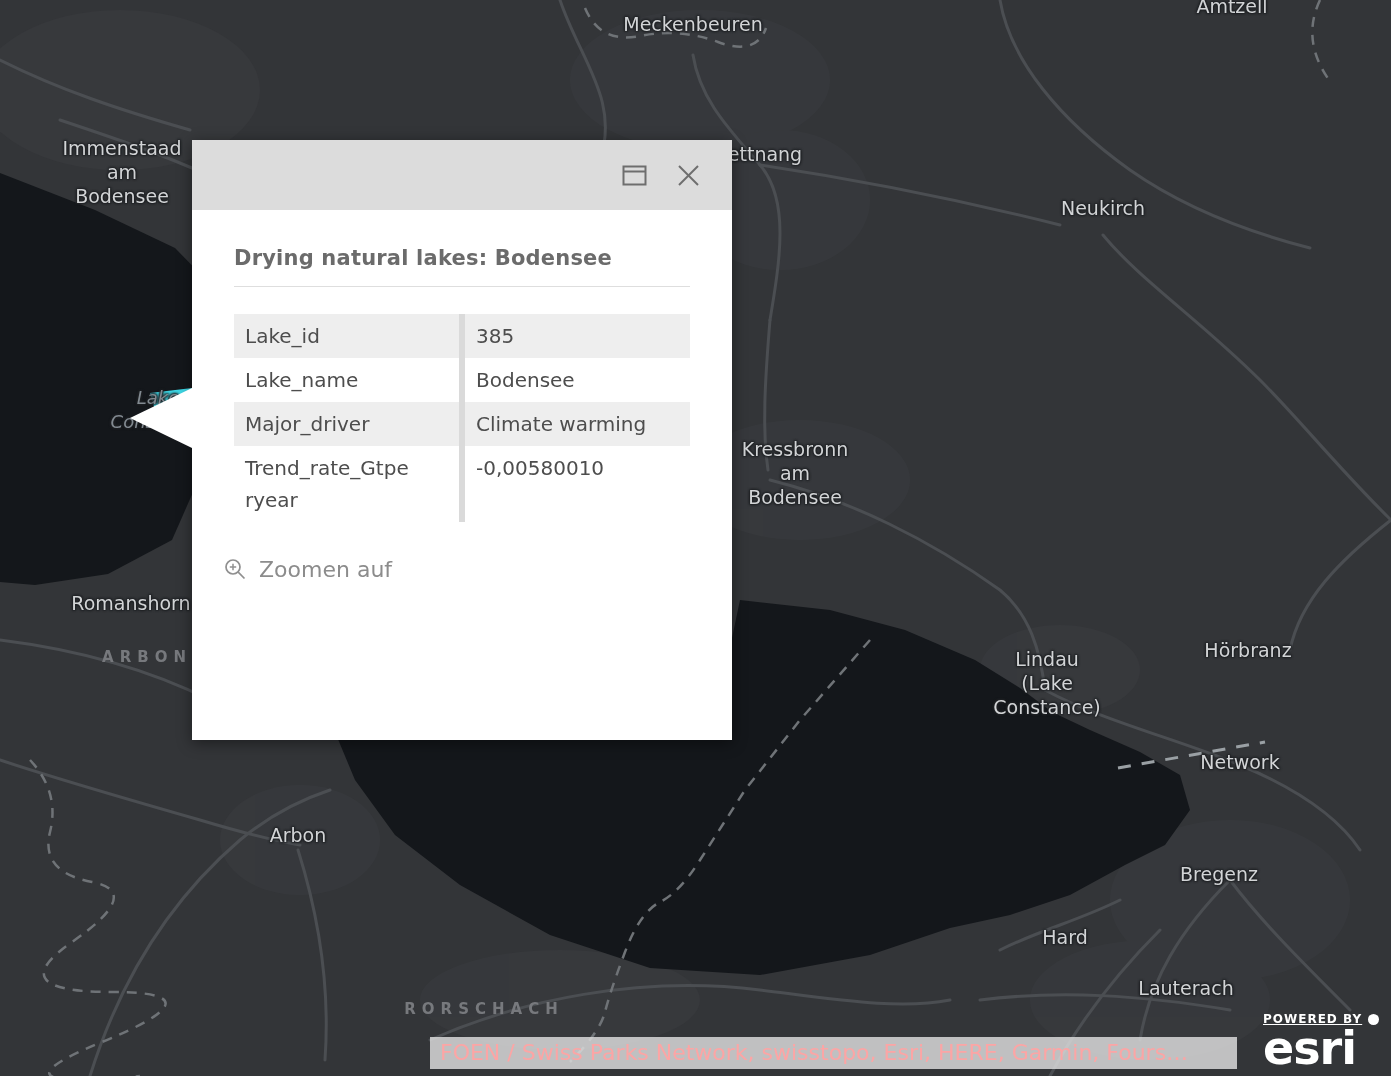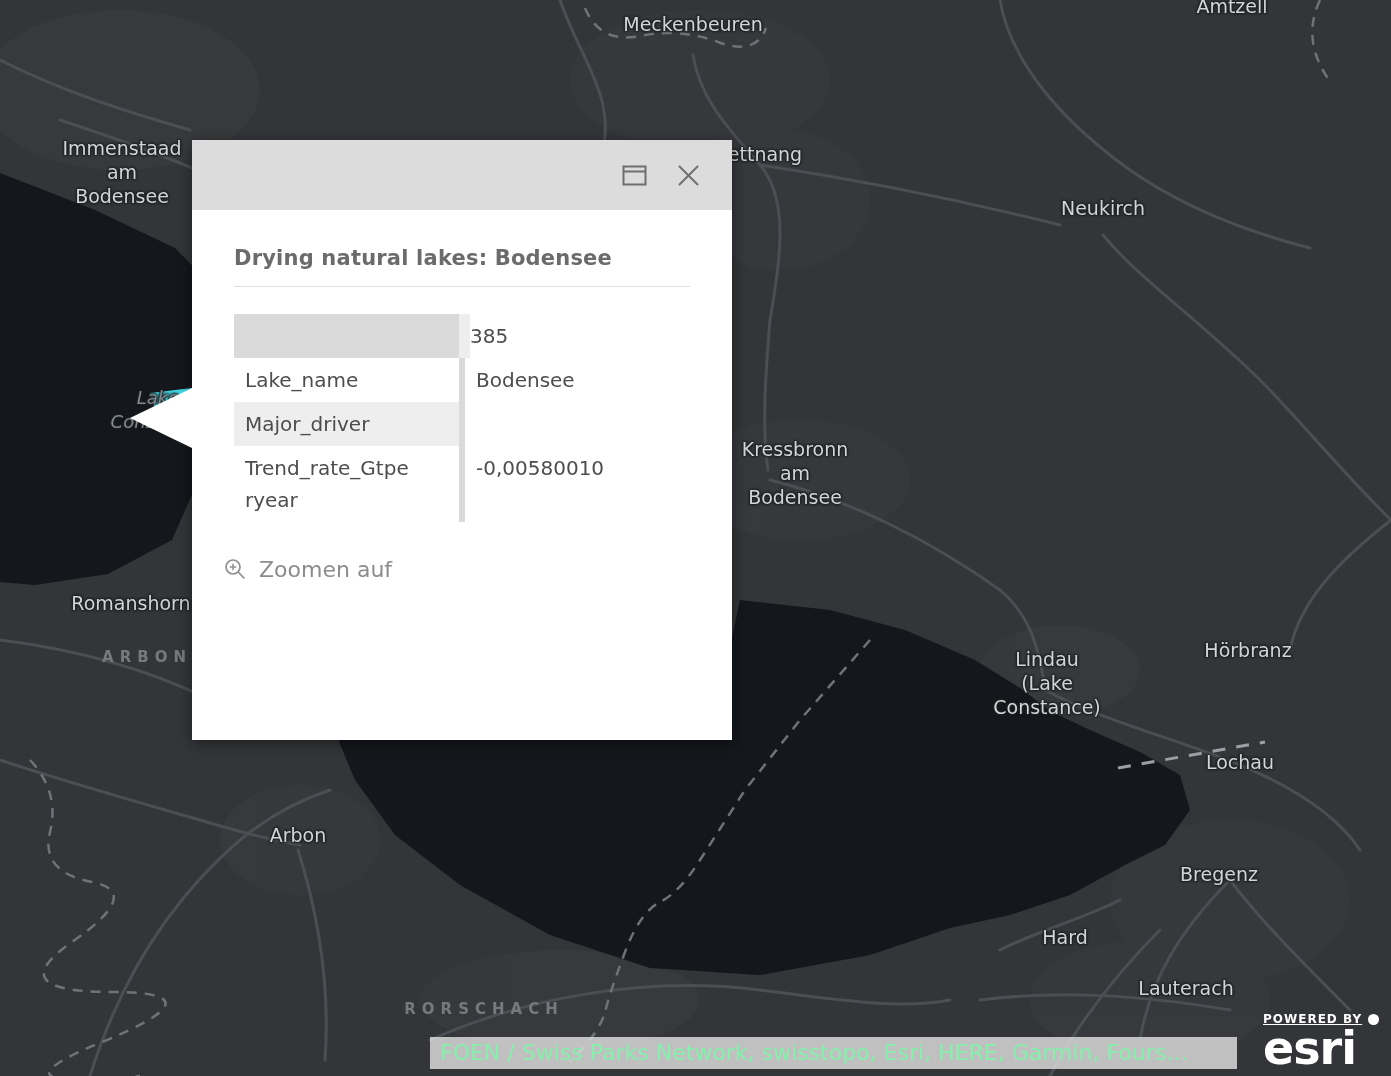--- a/index.html
+++ b/index.html
@@ -32,21 +32,21 @@
   .cell{padding:6px 0 6px 11px;font-size:20px;line-height:32px;color:#4d4d4d;}
   .cell .inner{display:inline-block;max-width:168px;word-break:break-all;vertical-align:top;}
   #zoom-action{display:flex;align-items:center;gap:12px;margin:34px 0 0 -16px;
     background:none;border:none;cursor:pointer;color:#8c8c8c;font-size:22px;}
   #callout-arrow{position:absolute;left:-62px;top:248px;width:0;height:0;z-index:9;
     border-top:30px solid transparent;border-bottom:30px solid transparent;
     border-right:62px solid #ffffff;}
 
   
   #attribution{position:absolute;left:430px;top:1037px;width:807px;height:32px;z-index:5;
-    background:rgba(223,223,223,.82);color:#86efac;font-size:22px;line-height:32px;
+    background:rgba(223,223,223,.82);color:#fca5a5;font-size:22px;line-height:32px;
     padding:0 10px;white-space:nowrap;overflow:hidden;}
   #esri-logo{position:absolute;right:10px;bottom:8px;z-index:6;color:#fff;text-align:left;width:118px;}
   #powered-row{display:flex;align-items:center;gap:6px;text-decoration:underline;}
   #powered-by{font-size:12px;font-weight:bold;letter-spacing:1px;}
   #powered-dot{width:11px;height:11px;border-radius:50%;background:#fff;}
   #esri-word{font-size:46px;font-weight:bold;line-height:40px;letter-spacing:-1px;margin-top:2px;}
 </style>
 </head>
 <body>
 
@@ -123,21 +123,21 @@
 Constance</div>
       <div class="map-label town" style="left: 795px; top: 437px;">Kressbronn
 am
 Bodensee</div>
       <div class="map-label town" style="left: 131px; top: 591px;">Romanshorn</div>
       <div class="map-label district" style="left: 147px; top: 645px;">ARBON</div>
       <div class="map-label town" style="left: 1047px; top: 647px;">Lindau
 (Lake
 Constance)</div>
       <div class="map-label town" style="left: 1248px; top: 638px;">Hörbranz</div>
-      <div class="map-label town" style="left: 1240px; top: 750px;">Lochau</div>
+      <div class="map-label town" style="left: 1240px; top: 750px;">Network</div>
       <div class="map-label town" style="left: 298px; top: 823px;">Arbon</div>
       <div class="map-label town" style="left: 1219px; top: 862px;">Bregenz</div>
       <div class="map-label town" style="left: 1065px; top: 925px;">Hard</div>
       <div class="map-label town" style="left: 1186px; top: 976px;">Lauterach</div>
       <div class="map-label district" style="left: 484px; top: 997px;">RORSCHACH</div>
       <div class="map-label town" style="left: 925px; top: 1084px;">Höchst</div>
     </div>
 
   <div id="popup">
     <div id="callout-arrow"></div>
@@ -153,31 +153,33 @@
           <line x1="2" y1="2" x2="21" y2="21" stroke="#6e6e6e" stroke-width="2"></line>
           <line x1="21" y1="2" x2="2" y2="21" stroke="#6e6e6e" stroke-width="2"></line>
         </svg>
       </button>
     </div>
     <div id="popup-body">
       <h2 id="popup-title">Drying natural lakes: Bodensee</h2>
       <hr id="popup-rule">
       <div id="field-table">
           <div class="field-row">
+            <div class="cell"><span class="inner">Lake_id</span></div>
             <div class="sep"></div>
             <div class="cell">385</div>
           </div>
           <div class="field-row">
             <div class="cell"><span class="inner">Lake_name</span></div>
             <div class="sep"></div>
             <div class="cell">Bodensee</div>
           </div>
           <div class="field-row">
             <div class="cell"><span class="inner">Major_driver</span></div>
             <div class="sep"></div>
+            <div class="cell">Climate warming</div>
           </div>
           <div class="field-row">
             <div class="cell"><span class="inner">Trend_rate_Gtperyear</span></div>
             <div class="sep"></div>
             <div class="cell">-0,00580010</div>
           </div>
         </div>
       <button id="zoom-action">
         <svg width="23" height="23" viewBox="0 0 23 23">
           <circle cx="9" cy="9" r="7" fill="none" stroke="#8f8f8f" stroke-width="1.7"></circle>

